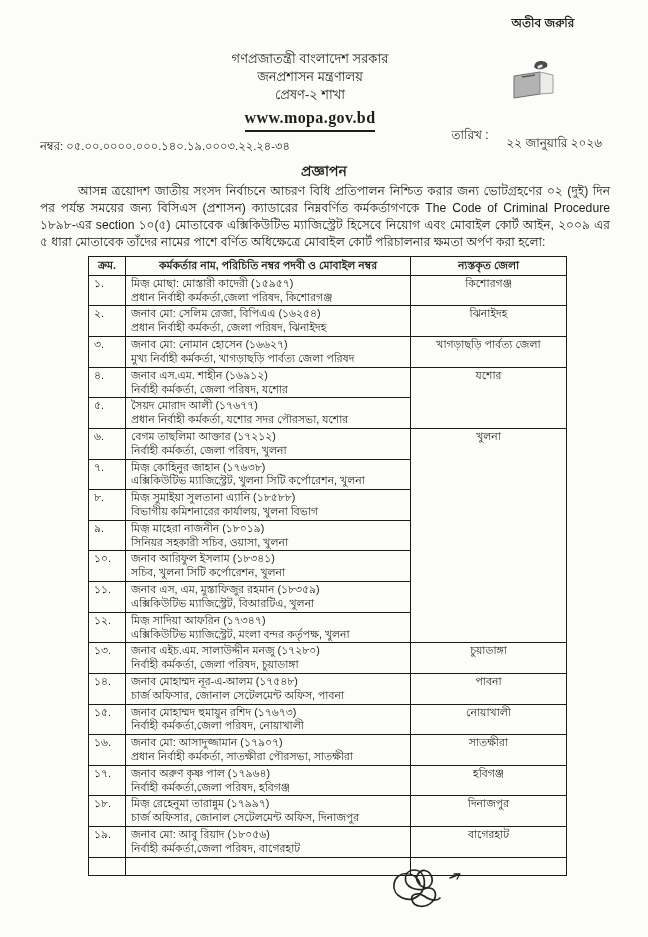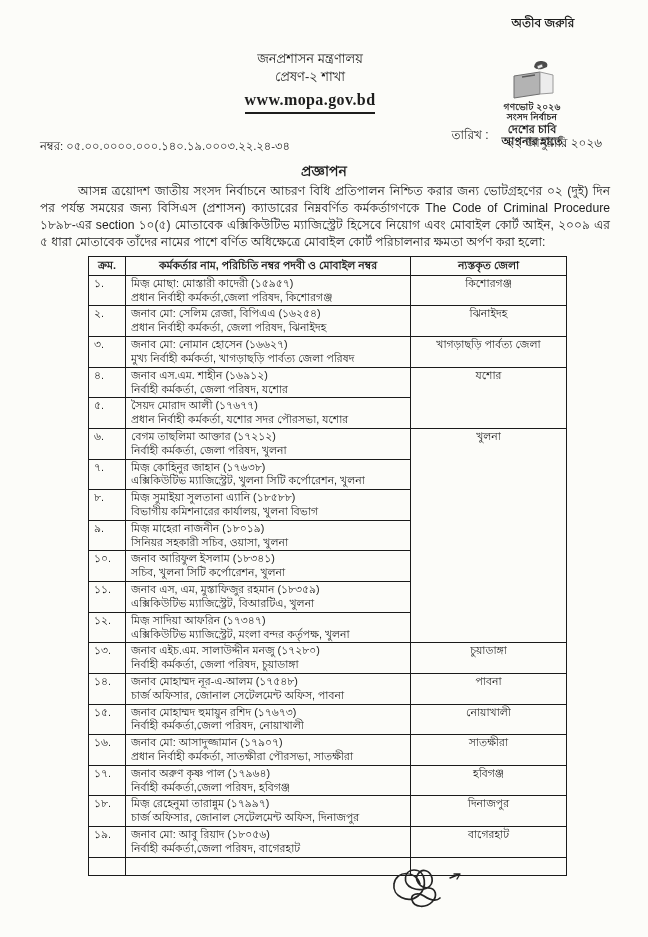--- a/index.html
+++ b/index.html
@@ -81,29 +81,24 @@
   <div class="logo-block">
     <span>
       <svg width="56" height="44" viewBox="0 0 56 44">
         <path d="M30 9 q1-7 8-6 q7 1 5 6 l-5 2 q-6 1-8-2 z" fill="#4a4a4a"></path>
         <path d="M33 8 l5 -2 l1 3 l-5 2 z" fill="#e9e9e9" stroke="#555" stroke-width="0.6"></path>
         <polygon points="10,18 36,14 36,36 10,40" fill="#b3b3b3" stroke="#6f6f6f" stroke-width="1"></polygon>
         <polygon points="36,14 49,17 49,35 36,36" fill="#ececec" stroke="#9a9a9a" stroke-width="1"></polygon>
         <line x1="18" y1="19" x2="31" y2="17" stroke="#5a5a5a" stroke-width="1.4"></line>
       </svg>
     </span>
-    <div class="logo-caption">
-      <div class="cap-sm">গণভোট ২০২৬</div>
-      <div class="cap-sm">সংসদ নির্বাচন</div>
-      <div class="cap-lg">দেশের চাবি</div>
-      <div class="cap-lg">আপনার হাতে</div>
-    </div>
   </div>
 
   <div class="letterhead">
+    <div>গণপ্রজাতন্ত্রী বাংলাদেশ সরকার</div>
     <div>জনপ্রশাসন মন্ত্রণালয়</div>
     <div>প্রেষণ-২ শাখা</div>
     <div><span class="website">www.mopa.gov.bd</span></div>
   </div>
 
   <div class="memo-row">
     <div class="memo-number">নম্বর: ০৫.০০.০০০০.০০০.১৪০.১৯.০০০৩.২২.২৪-৩৪</div>
     <div class="date-block">
       <div class="date-label">তারিখ :</div>
       <div class="date-stack">

